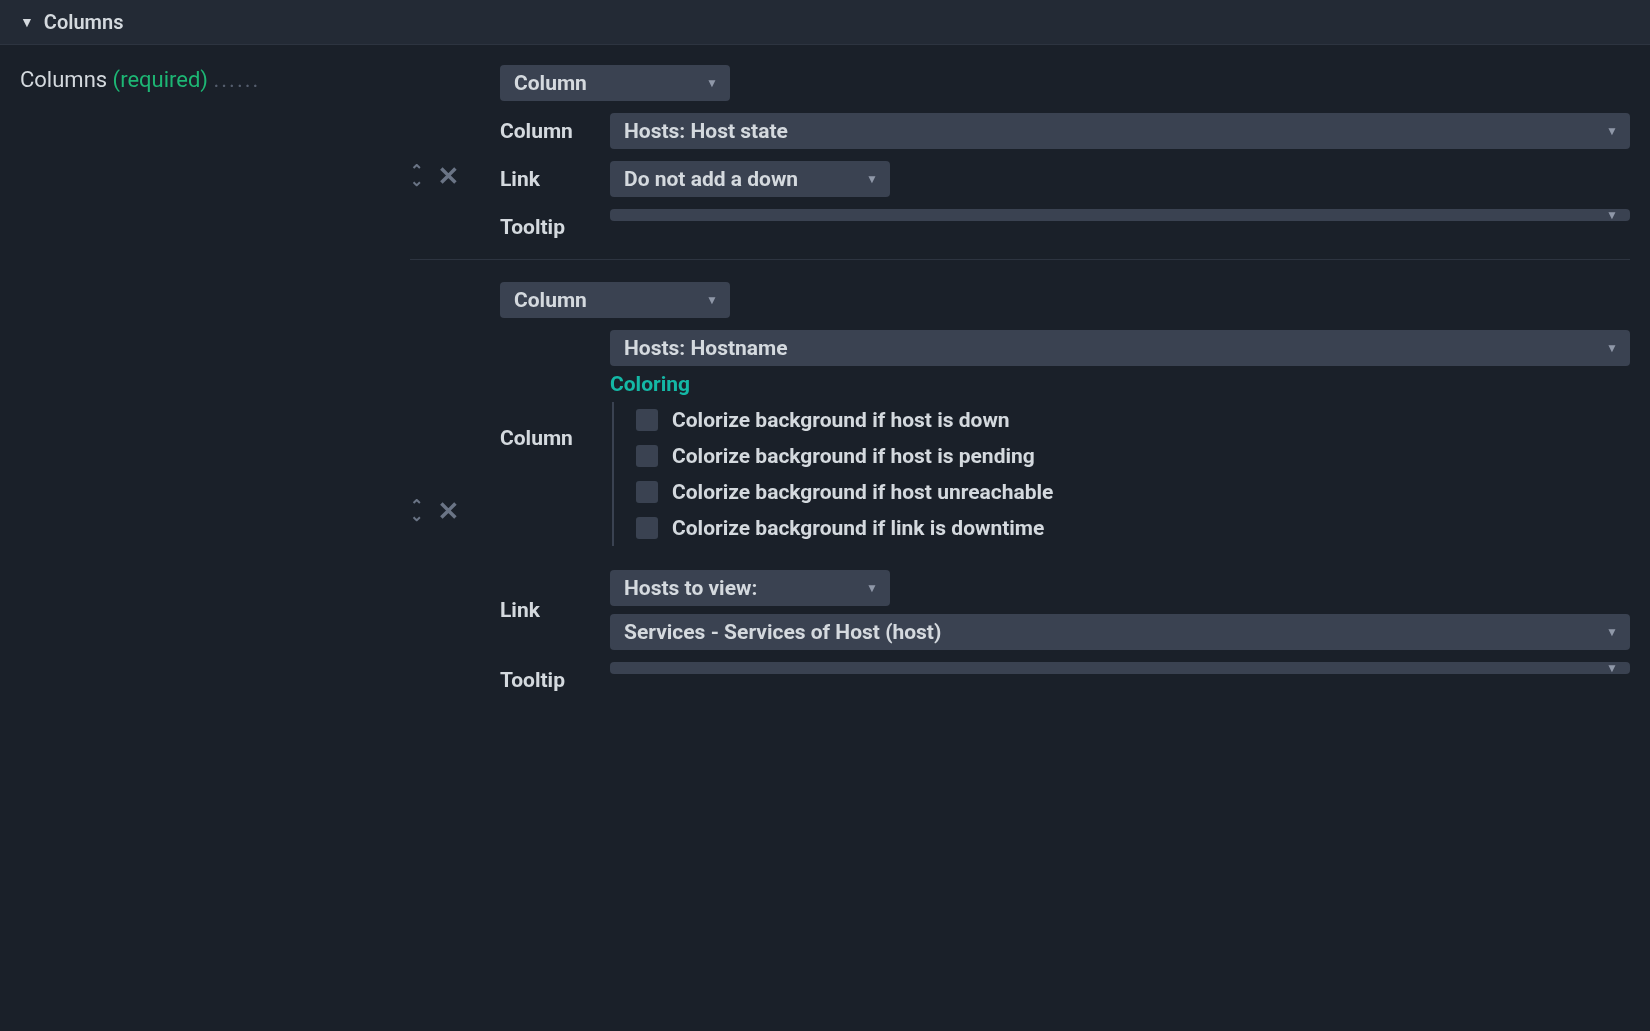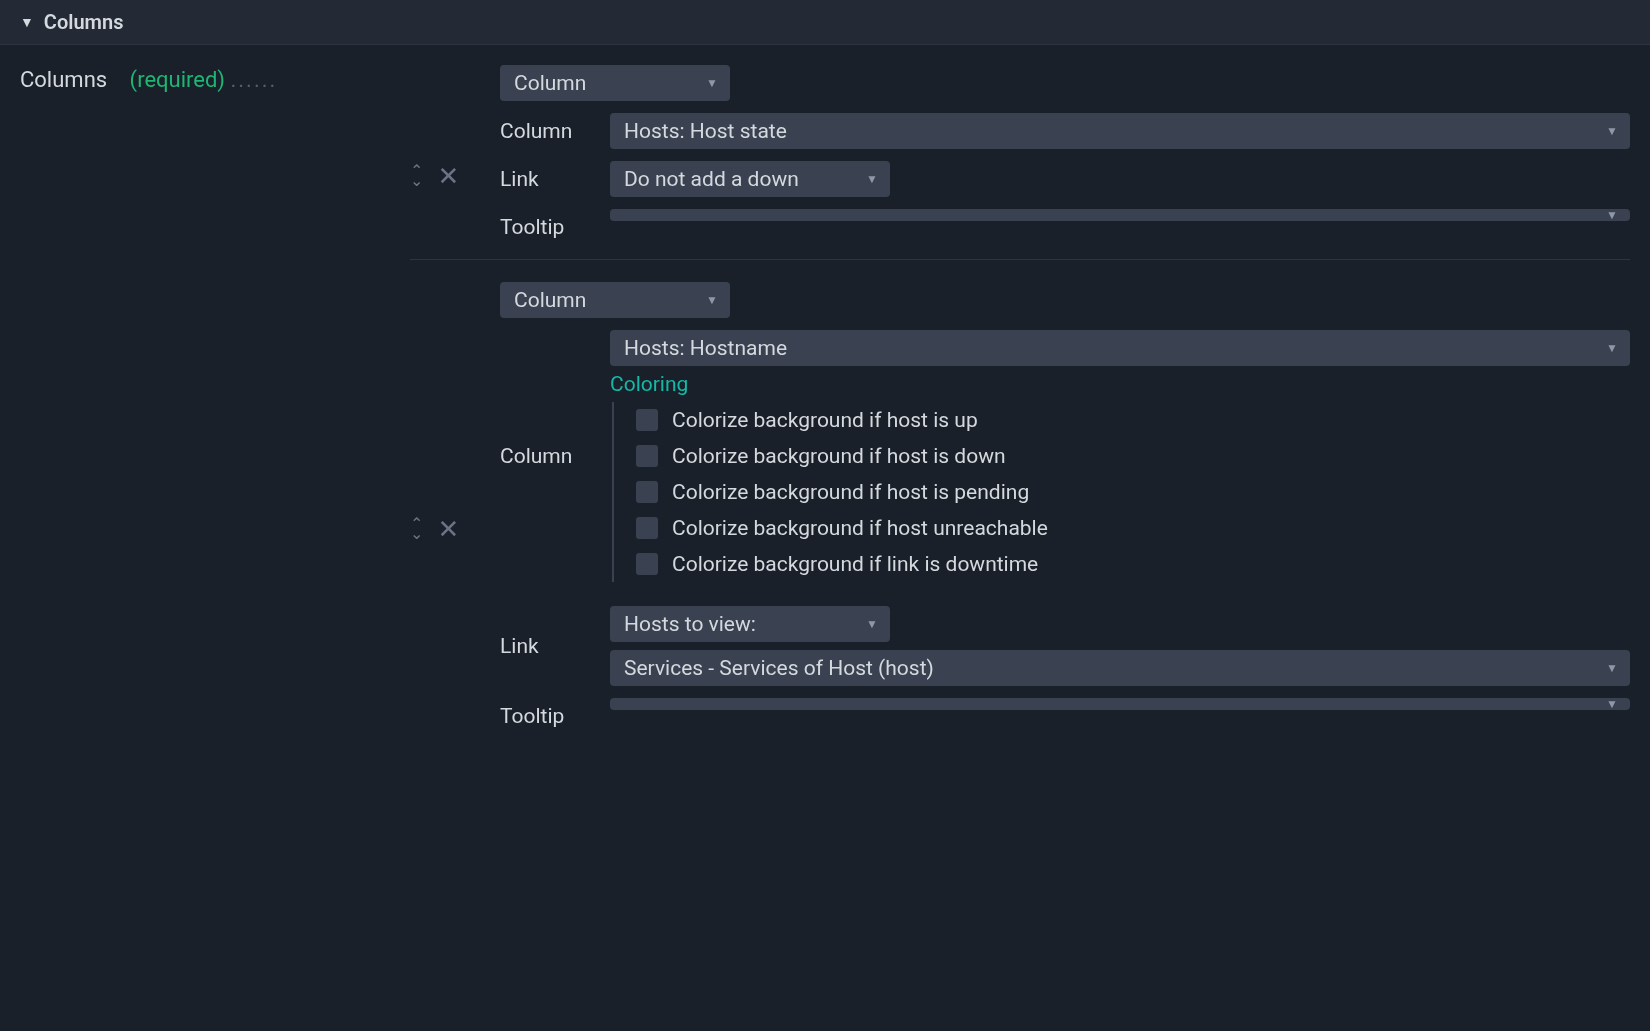--- a/index.html
+++ b/index.html
@@ -40,27 +40,27 @@
     flex-shrink: 0;
     padding-top: 8px;
     font-size: 22px;
   }
   .dotted {
     color: #555e6e;
     letter-spacing: 2px;
   }
   .required {
     color: #1db674;
-    margin-left: 17px;
   }
   .right-blocks {
     flex: 1;
   }
   .block {
     padding: 6px 0 20px 0;
+    font-weight: bold;
   }
   .block + .block {
     border-top: 1px solid #2d3440;
     padding-top: 22px;
   }
   .entry-wrap {
     display: flex;
     align-items: center;
   }
   .reorder-col {
@@ -265,24 +265,20 @@
                 <div class="dropdown wide">
                   <span>Hosts: Hostname</span>
                   <span class="caret">▼</span>
                 </div>
 
                 <div class="spacer-top"></div>
                 <div class="coloring-title">Coloring</div>
                 <div class="coloring-list">
                   <div class="check-row">
                     <div class="checkbox"></div>
-                    <span>Colorize background if host is up</span>
-                  </div>
-                  <div class="check-row">
-                    <div class="checkbox"></div>
                     <span>Colorize background if host is down</span>
                   </div>
                   <div class="check-row">
                     <div class="checkbox"></div>
                     <span>Colorize background if host is pending</span>
                   </div>
                   <div class="check-row">
                     <div class="checkbox"></div>
                     <span>Colorize background if host unreachable</span>
                   </div>

